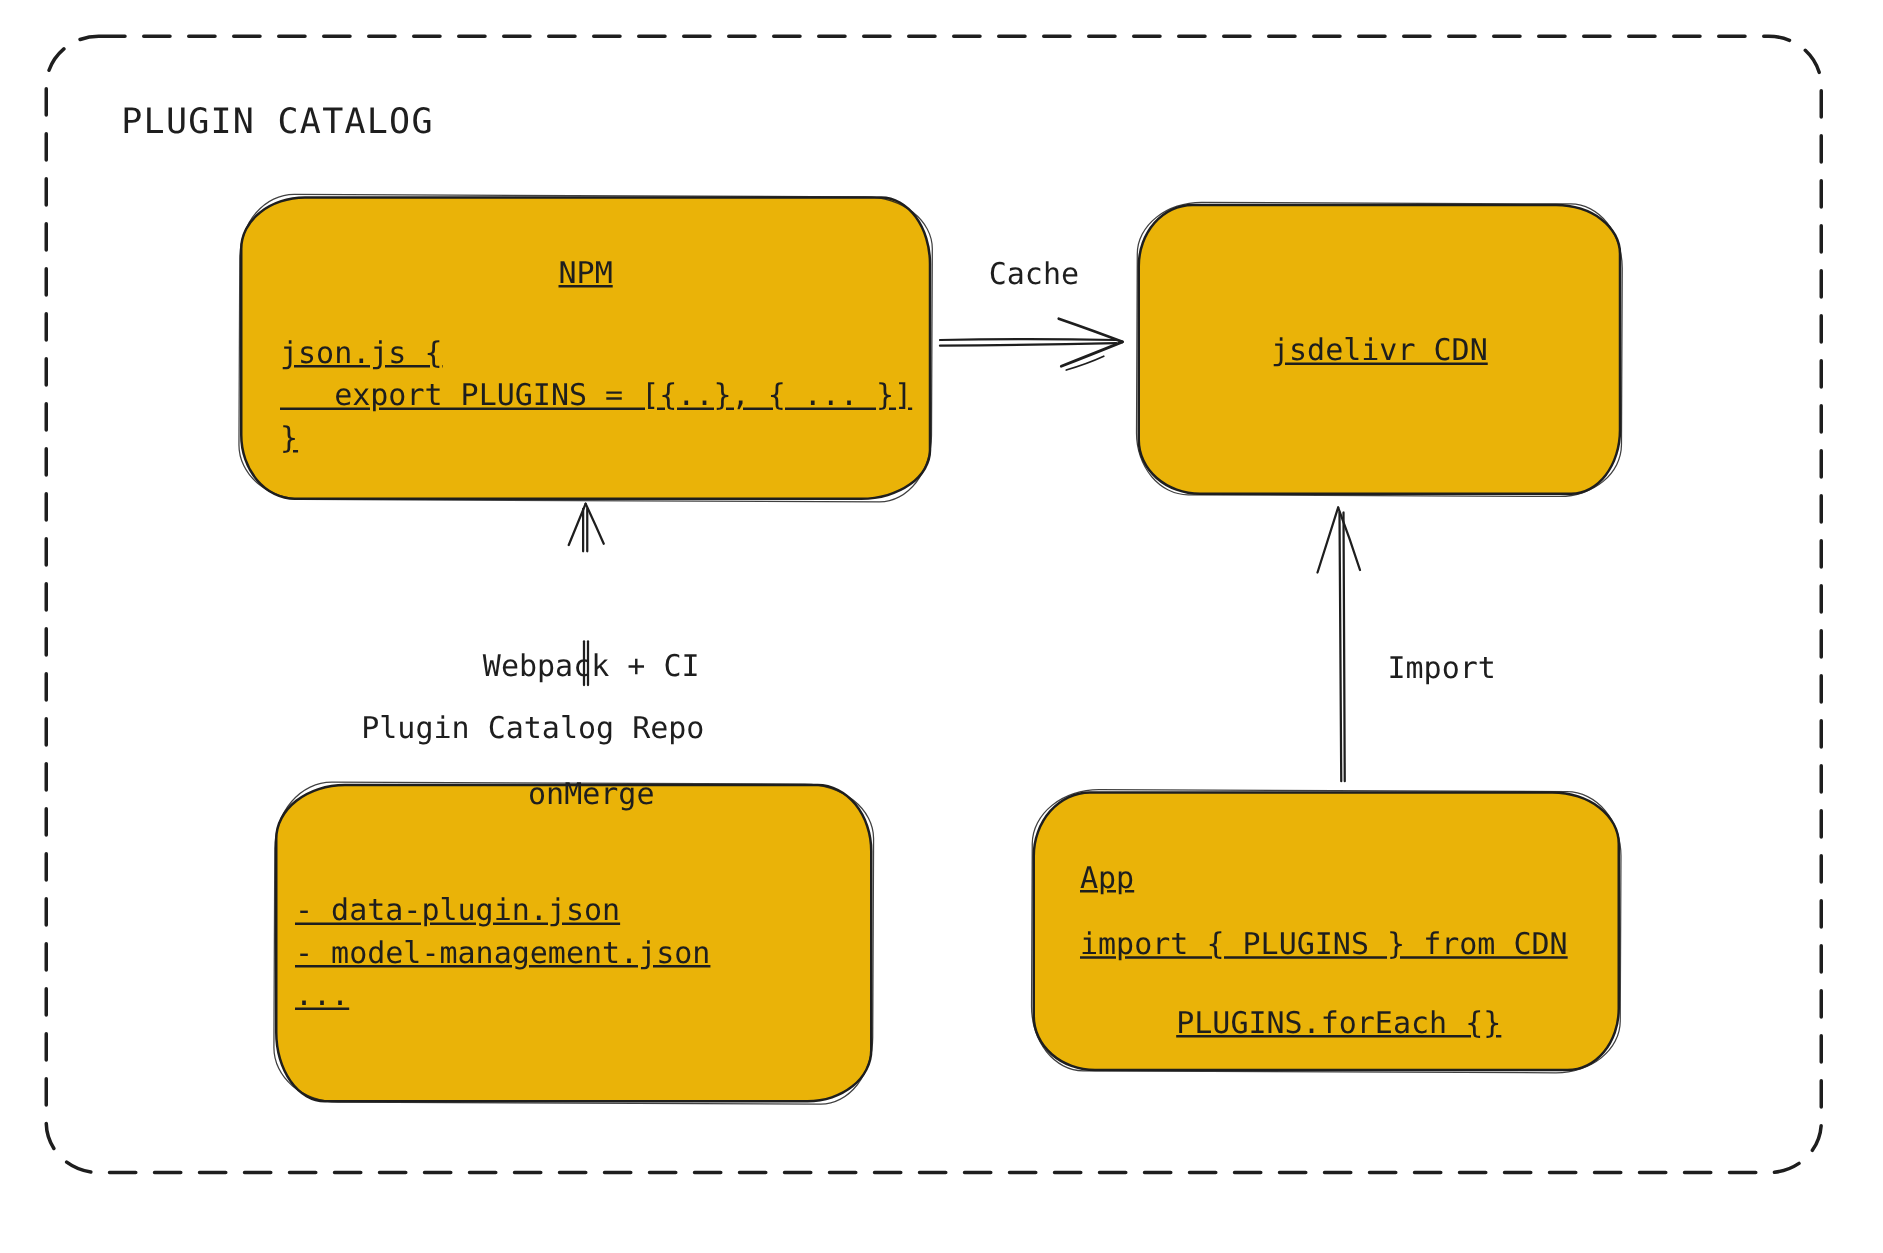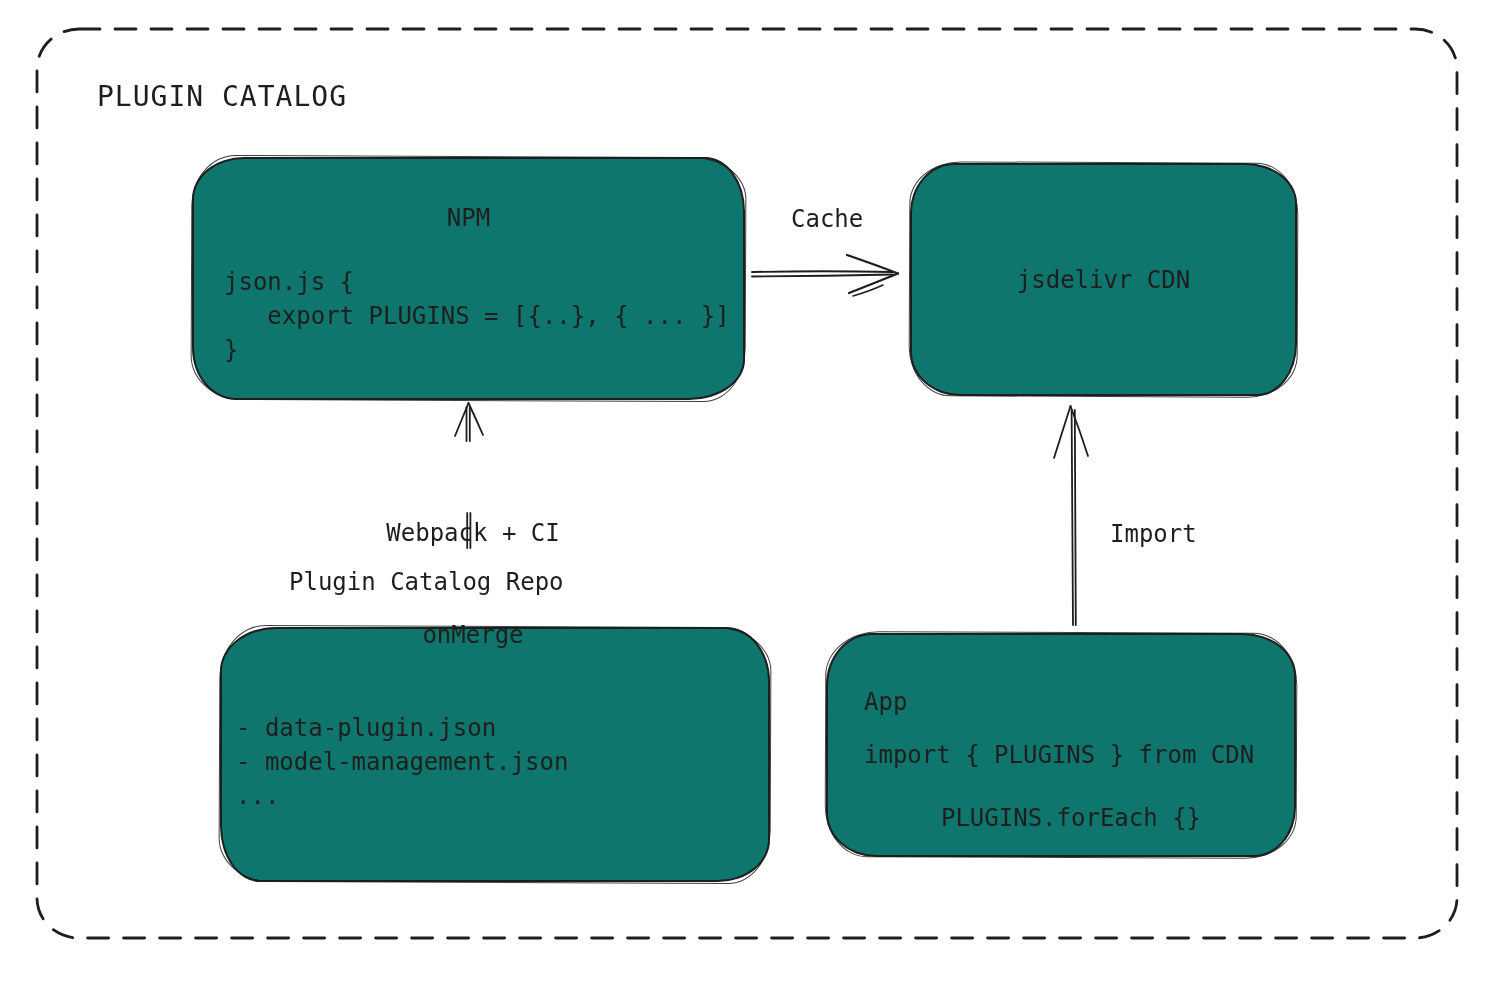--- a/index.html
+++ b/index.html
@@ -27,42 +27,43 @@
   .diagram-title {
     position: absolute;
     left: 97px;
     top: 80px;
     font-size: 28px;
     letter-spacing: 1px;
     white-space: pre;
   }
   .sketch-box {
     position: absolute;
-    background: #0f766e;
+    background: #eab308;
     border: 2px solid #1e1e1e;
     border-radius: var(--r1);
     box-sizing: border-box;
+    text-decoration: underline;
   }
   .sketch-box::before {
     content: "";
     position: absolute;
     inset: -3px;
     border: 1.5px solid rgba(30,30,30,0.85);
     border-radius: var(--r2);
     transform: rotate(0.25deg);
     pointer-events: none;
   }
   .npm-box  { left: 192px; top: 157px; width: 553px; height: 243px;
               --r1: 52px 40px 56px 44px / 42px 54px 40px 52px;
               --r2: 44px 54px 42px 52px / 52px 42px 54px 44px; }
   .cdn-box  { left: 910px; top: 163px; width: 387px; height: 233px;
               --r1: 44px 52px 40px 50px / 50px 40px 52px 44px;
               --r2: 52px 42px 50px 42px / 42px 52px 42px 50px;
               display: flex; align-items: center; justify-content: center; }
-  .repo-box { left: 220px; top: 627px; width: 550px; height: 255px;
+  .repo-box { left: 220px; top: 627px; width: 478px; height: 255px;
               --r1: 56px 44px 52px 40px / 44px 54px 42px 56px;
               --r2: 46px 56px 42px 52px / 54px 44px 54px 44px; }
   .app-box  { left: 826px; top: 633px; width: 470px; height: 224px;
               --r1: 46px 54px 42px 50px / 52px 42px 50px 44px;
               --r2: 54px 44px 52px 42px / 44px 52px 42px 52px; }
 
   .npm-title {
     margin-top: 42px;
     text-align: center;
     white-space: pre;

